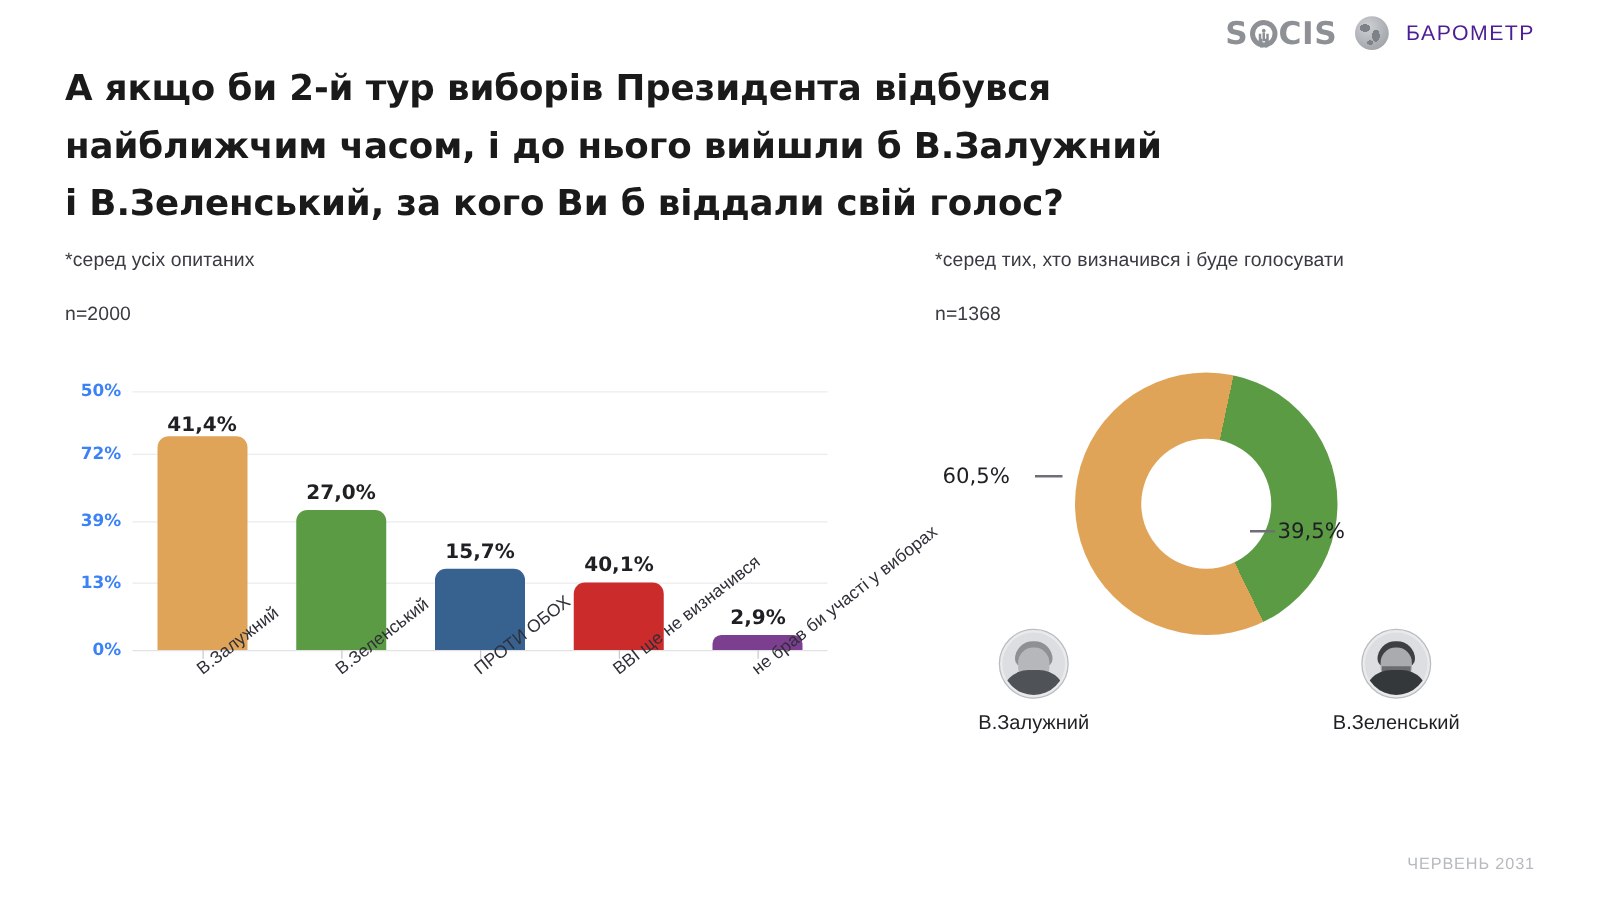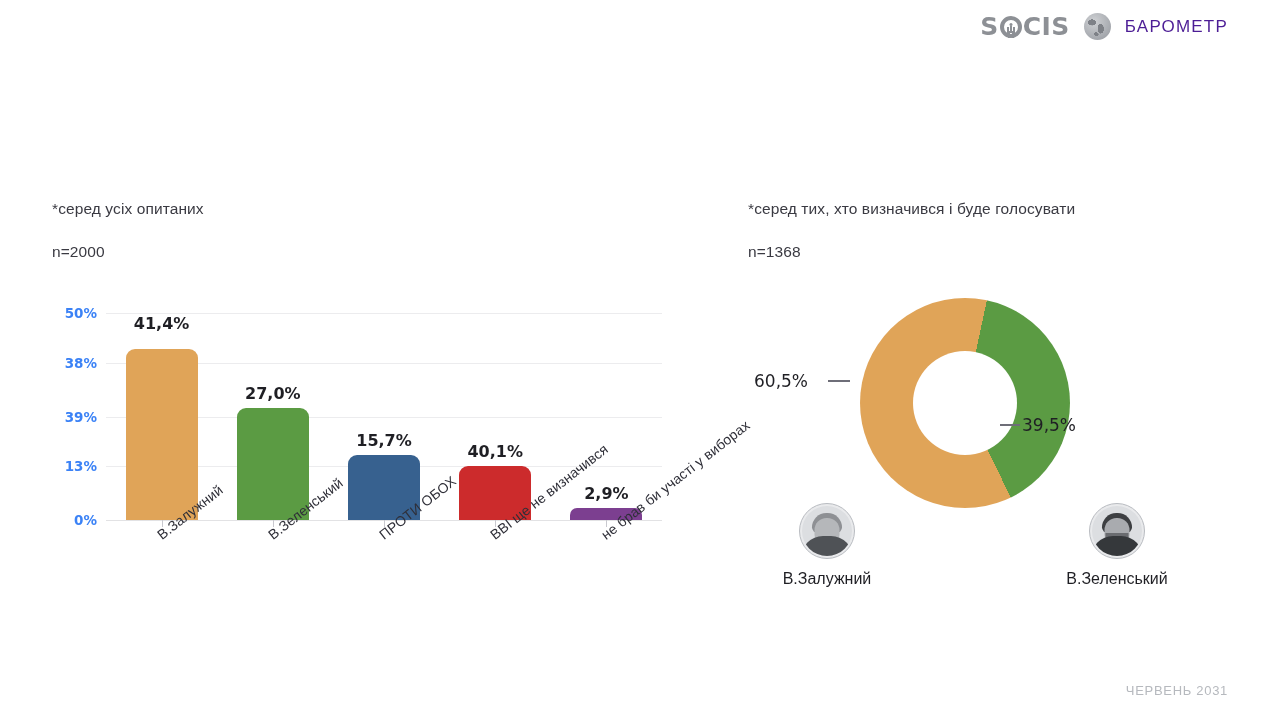--- a/index.html
+++ b/index.html
@@ -147,40 +147,45 @@
   <div class="brand">
     <div class="brand-socis">
       <span>S</span>
       <span class="socis-o"></span>
       <span>CIS</span>
     </div>
     <div class="brand-globe"></div>
     <div class="brand-word">БАРОМЕТР</div>
   </div>
 
+  <div class="title">
+    <div>А якщо би 2-й тур виборів Президента відбувся</div>
+    <div>найближчим часом, і до нього вийшли б В.Залужний</div>
+    <div>і В.Зеленський, за кого Ви б віддали свій голос?</div>
+  </div>
 
   <div class="note note-left-1">*серед усіх опитаних</div>
   <div class="note note-left-2">n=2000</div>
   <div class="note note-right-1">*серед тих, хто визначився і буде голосувати</div>
   <div class="note note-right-2">n=1368</div>
 
   <div id="bar-chart">
     <div class="plot" id="bar-plot">
         <div class="gridline base" style="top: 207px;"></div>
         <div class="ytick" style="top: 207px;">0%</div>
         <div class="gridline" style="top: 153.18px;"></div>
         <div class="ytick" style="top: 153.18px; margin-left: 36px;">13%</div>
         <div class="gridline" style="top: 103.5px;"></div>
         <div class="ytick" style="top: 103.5px;">39%</div>
         <div class="gridline" style="top: 49.68px;"></div>
-        <div class="ytick" style="top: 49.68px;">38%</div>
+        <div class="ytick" style="top: 49.68px;">72%</div>
         <div class="gridline" style="top: 0px;"></div>
         <div class="ytick" style="top: 0px;">50%</div>
         <div class="bar" style="left: 19.6px; width: 72px; height: 171.396px; background: rgb(224, 164, 88);"></div>
-        <div class="bar-label" style="left: 55.6px; top: 25px; text-align: center;">41,4%</div>
+        <div class="bar-label" style="left: 55.6px; top: 41px; text-align: center;">41,4%</div>
         <div class="tickmark" style="left: 55.6px;"></div>
         <div class="cat-label" style="left: 47.6px;">В.Залужний</div>
         <div class="bar" style="left: 130.8px; width: 72px; height: 111.78px; background: rgb(91, 155, 67);"></div>
         <div class="bar-label" style="left: 166.8px; top: 95.22px;">27,0%</div>
         <div class="tickmark" style="left: 166.8px;"></div>
         <div class="cat-label" style="left: 158.8px;">В.Зеленський</div>
         <div class="bar" style="left: 242px; width: 72px; height: 64.998px; background: rgb(55, 97, 143);"></div>
         <div class="bar-label" style="left: 278px; top: 142.002px;">15,7%</div>
         <div class="tickmark" style="left: 278px;"></div>
         <div class="cat-label" style="left: 270px;">ПРОТИ ОБОХ</div>

